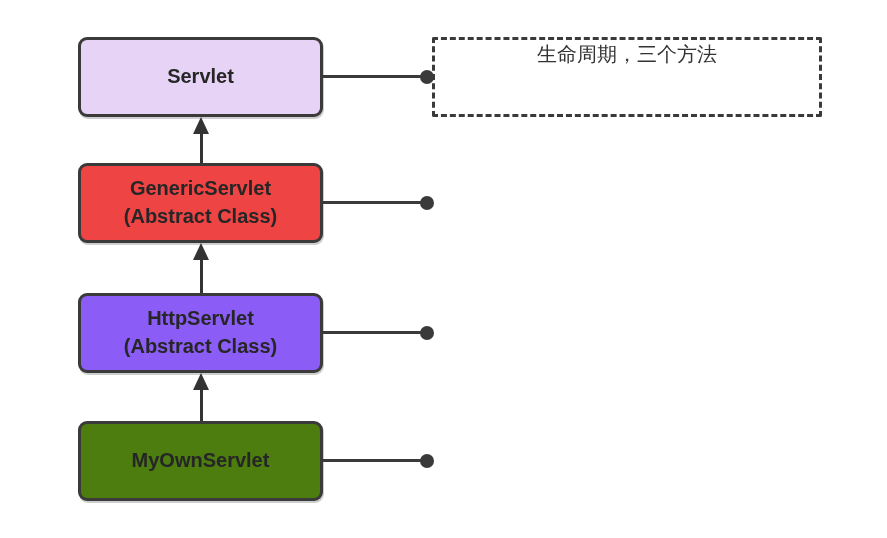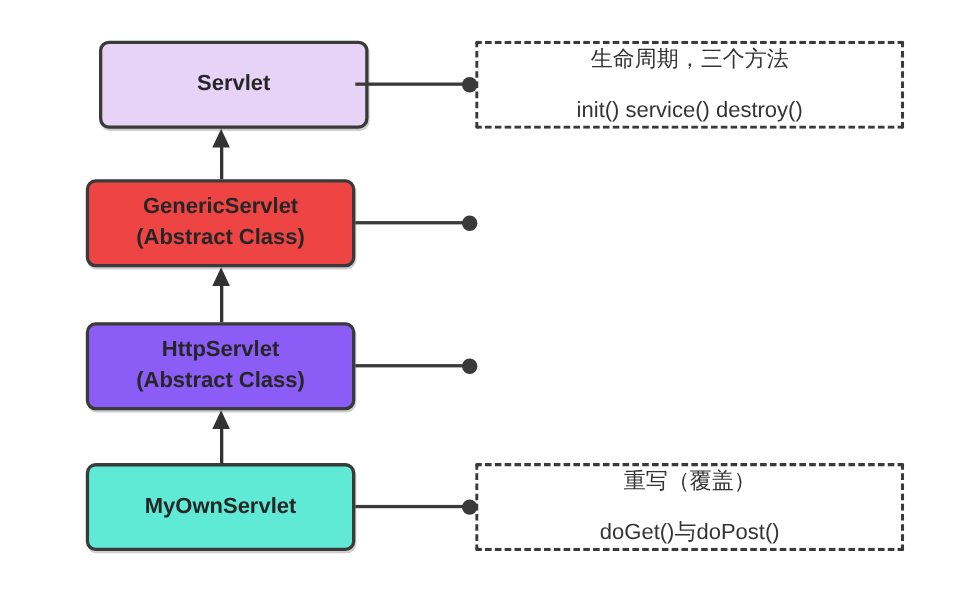--- a/index.html
+++ b/index.html
@@ -107,28 +107,27 @@
     width: 3px;
     background: #333333;
   }
 </style>
 </head>
 <body>
 
 <div class="canvas">
 
   <section class="row" style="top:37px">
-    <div class="cbox" style="background: rgb(230, 211, 246); margin-left: 12px;">
+    <div class="cbox" style="background: rgb(230, 211, 246);">
       <div class="ctitle">Servlet</div>
     </div>
     <div class="hline"></div>
     <div class="dot"></div>
     <div class="nbox">
       <div class="nline">生命周期，三个方法</div>
-      <div class="nline">init() service() destroy()</div>
     </div>
   </section>
 
   <section class="row" style="top:163px">
     <div class="cbox" style="background: #ef4444;">
       <div class="ctitle">GenericServlet</div>
       <div class="ctitle">(Abstract Class)</div>
     </div>
     <div class="hline"></div>
     <div class="dot"></div>
@@ -137,29 +136,25 @@
   <section class="row" style="top:293px">
     <div class="cbox" style="background: #8b5cf6;">
       <div class="ctitle">HttpServlet</div>
       <div class="ctitle">(Abstract Class)</div>
     </div>
     <div class="hline"></div>
     <div class="dot"></div>
   </section>
 
   <section class="row" style="top:421px">
-    <div class="cbox" style="background: #5eead4; gap: 16px;">
+    <div class="cbox" style="background: #4d7c0f; gap: 16px;">
       <div class="ctitle">MyOwnServlet</div>
     </div>
     <div class="hline"></div>
     <div class="dot"></div>
-    <div class="nbox">
-      <div class="nline">重写（覆盖）</div>
-      <div class="nline">doGet()与doPost()</div>
-    </div>
   </section>
 
   <div class="arrow" style="top:117px;height:46px">
     <div class="ahead"></div>
     <div class="ashaft"></div>
   </div>
   <div class="arrow" style="top:243px;height:50px">
     <div class="ahead"></div>
     <div class="ashaft"></div>
   </div>

